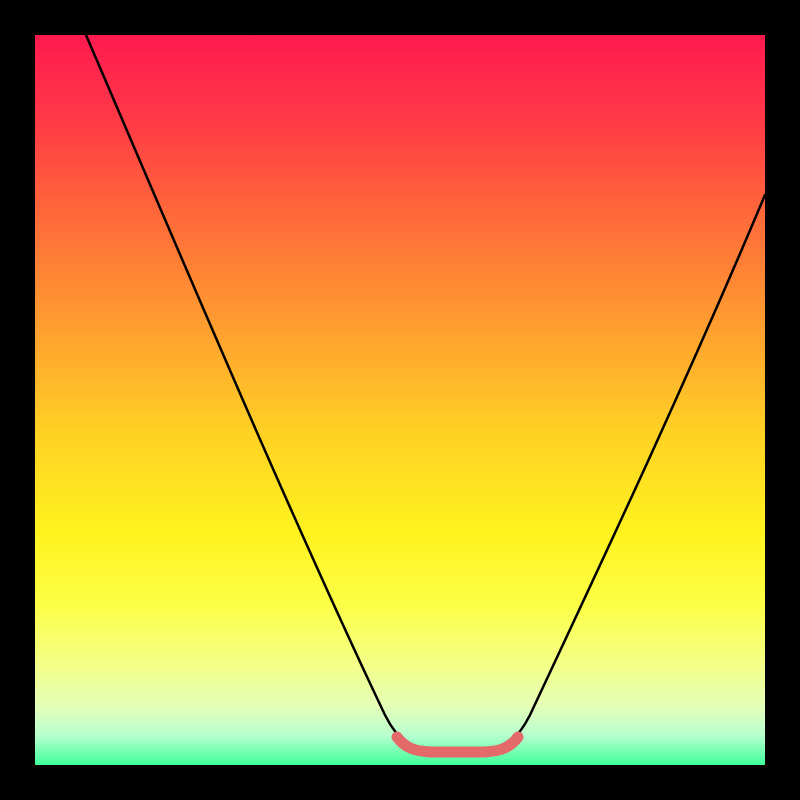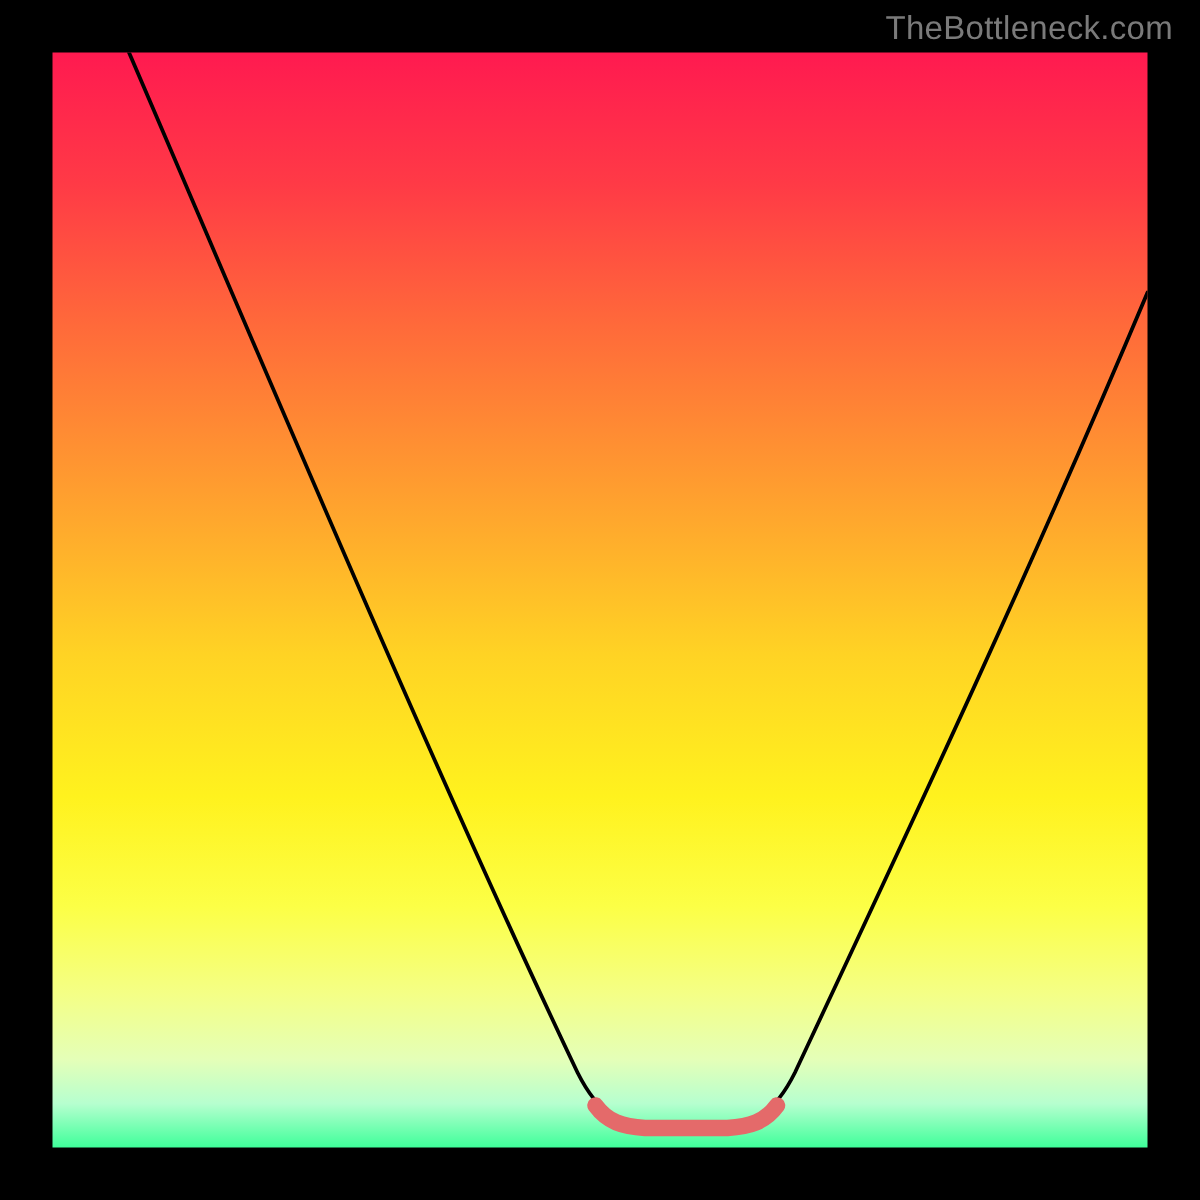--- a/index.html
+++ b/index.html
@@ -70,14 +70,13 @@
                L 450 715
                C 465 714, 480 710, 495 680
                C 570 520, 650 350, 730 160" fill="none" stroke="#000" stroke-width="2.5" stroke-linecap="round"></path>
       <path d="M 362 702
                C 370 713, 380 716, 395 717
                L 450 717
                C 465 716, 475 713, 483 702" fill="none" stroke="#e46a6a" stroke-width="11" stroke-linecap="round"></path>
     </svg>
   </div>
 
-  <div class="watermark">TheBottleneck.com</div>
 </div>
 
 </body></html>

